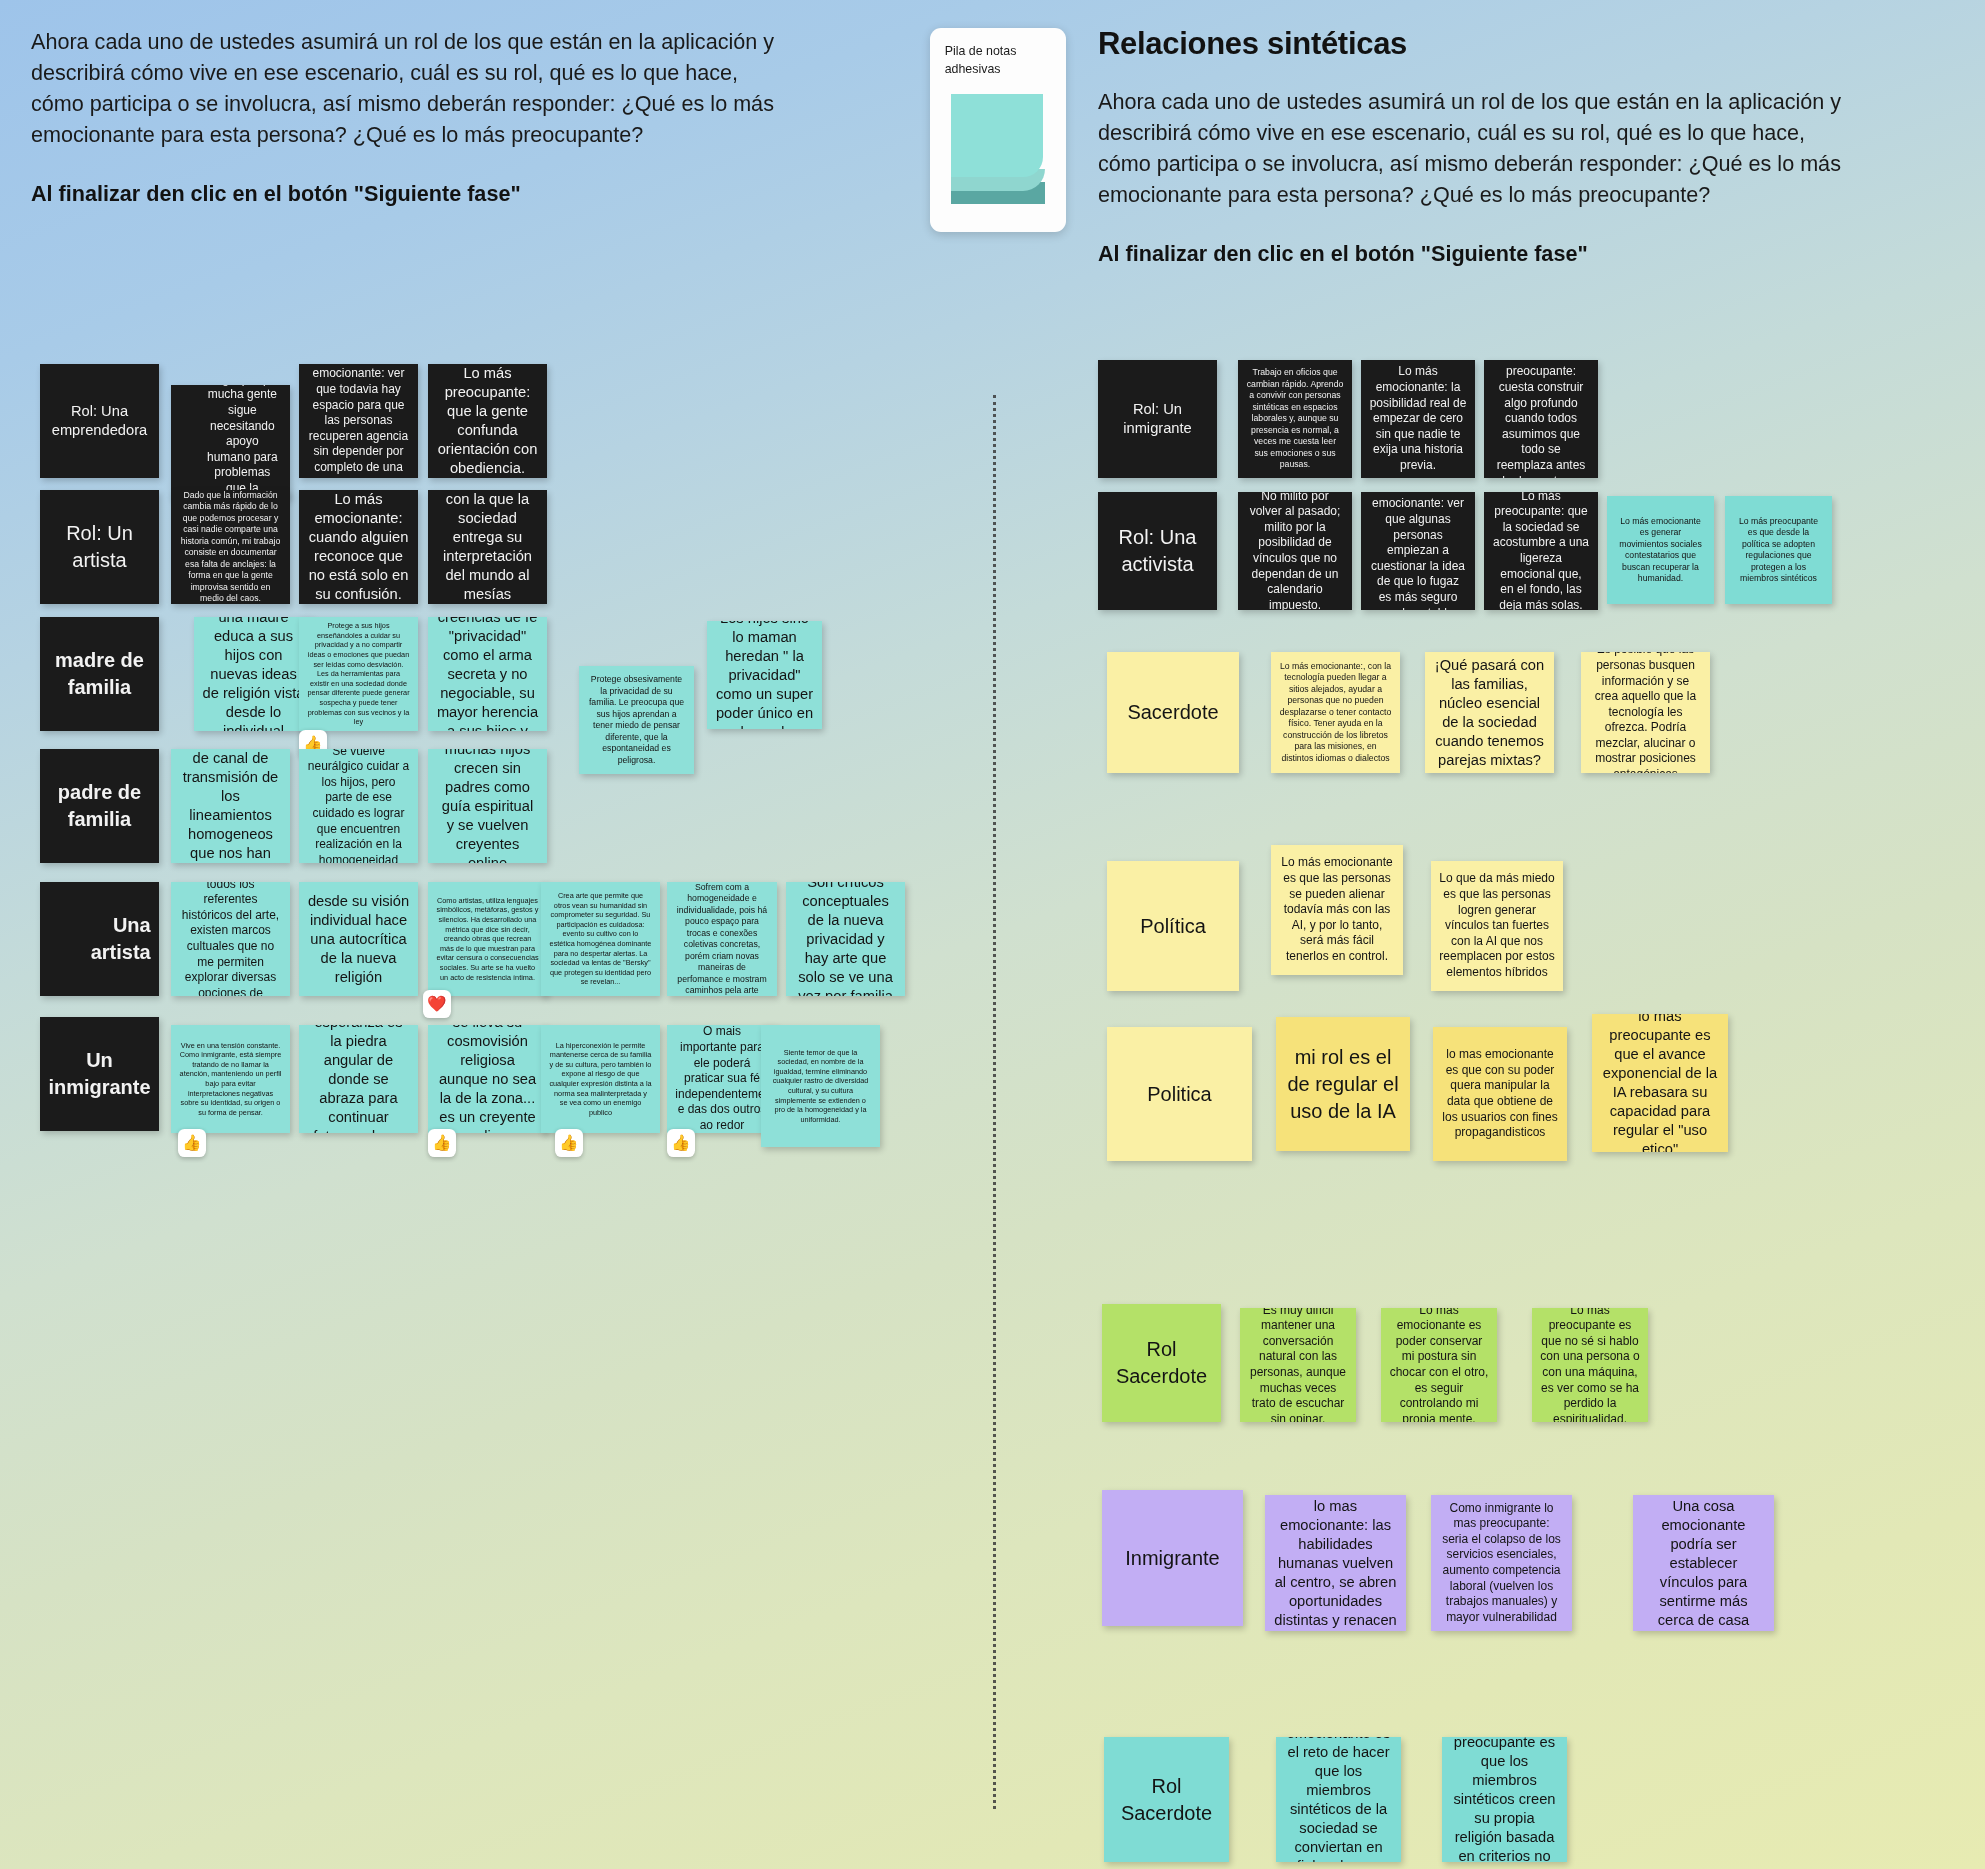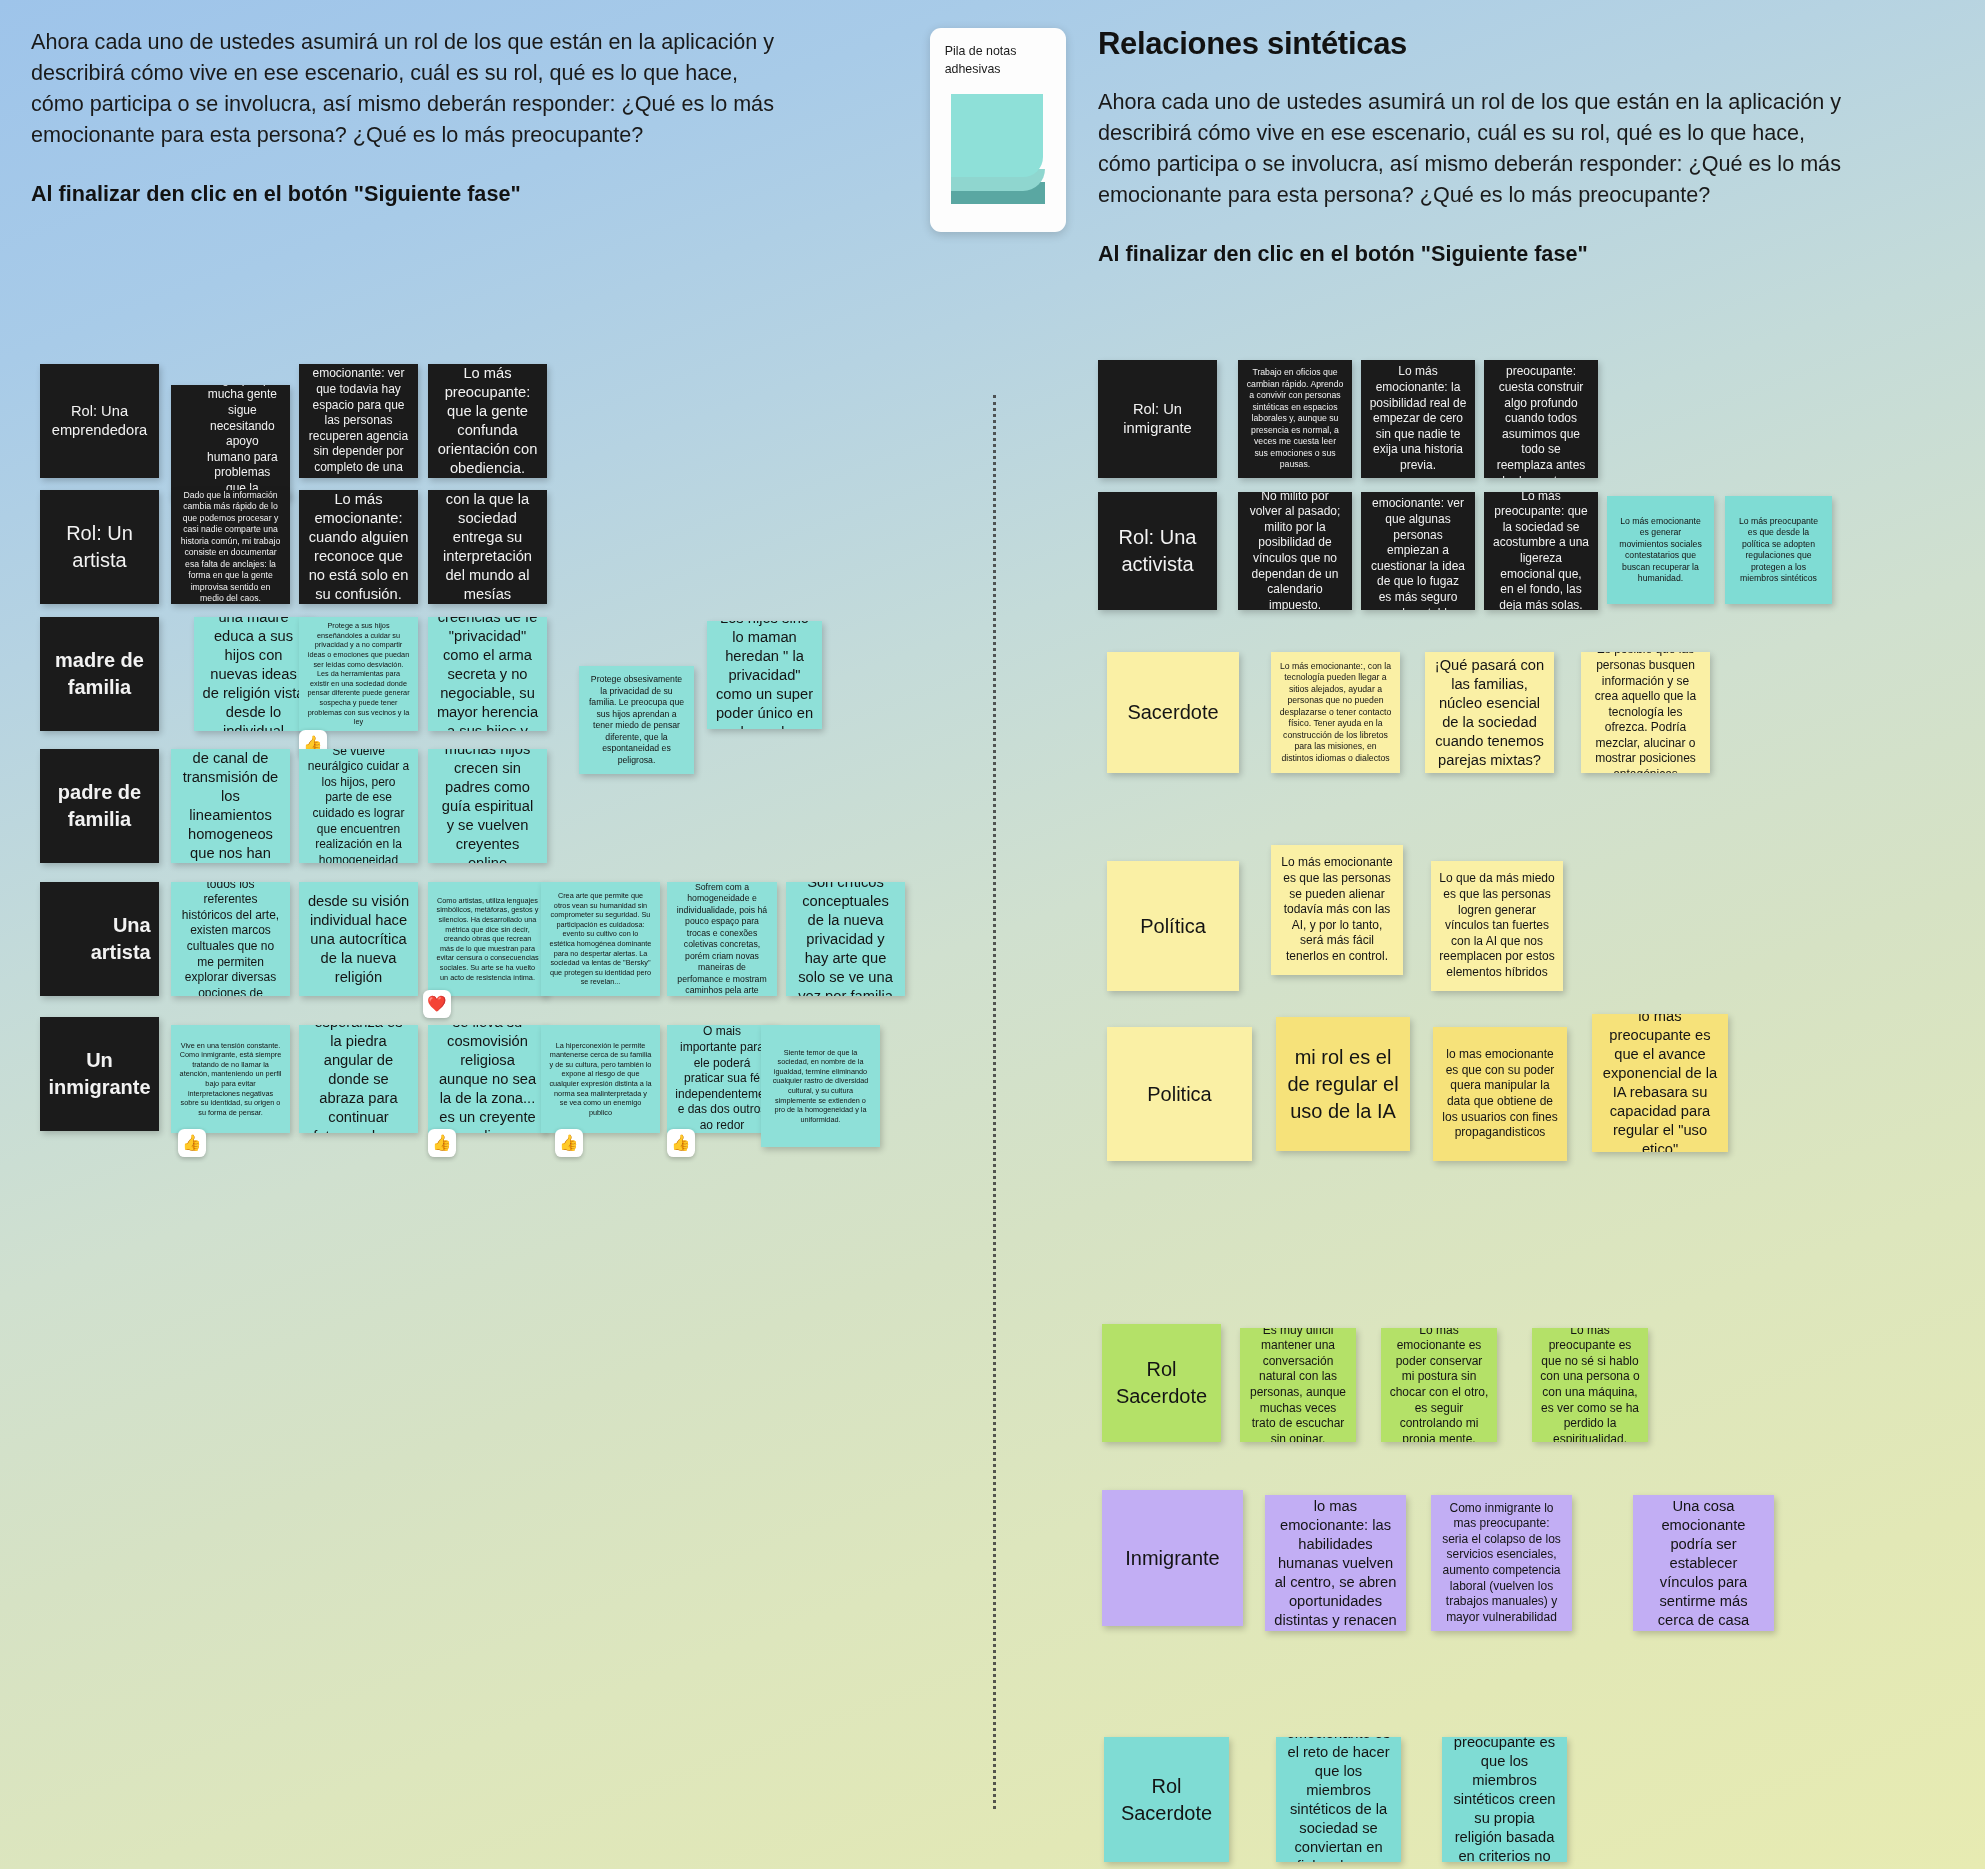--- a/index.html
+++ b/index.html
@@ -104,21 +104,21 @@
     color: #141414;
     overflow: hidden;
   }
   .note span { display: block; width: 100%; }
 
   .n-dark   { background: #1b1b1b; color: #f2f2f2; }
   .n-teal   { background: #8ee0d8; }
   .n-teal2  { background: #7fdcd4; }
   .n-yellow { background: #faf0a5; }
   .n-yellow2{ background: #f6e27a; }
-  .n-green  { background: #b4e168; margin-top: 20px; }
+  .n-green  { background: #b4e168; }
   .n-purple { background: #c2aef4; }
 
   .t-lg { font-size: 20px; line-height: 27px; }
   .t-md { font-size: 14.7px; line-height: 19px; }
   .t-sm { font-size: 12px; line-height: 15.6px; }
   .t-xs { font-size: 8.7px; line-height: 11.5px; }
   .t-xxs{ font-size: 7.3px;  line-height: 9.6px; }
   .bold { font-weight: bold; }
 
   

